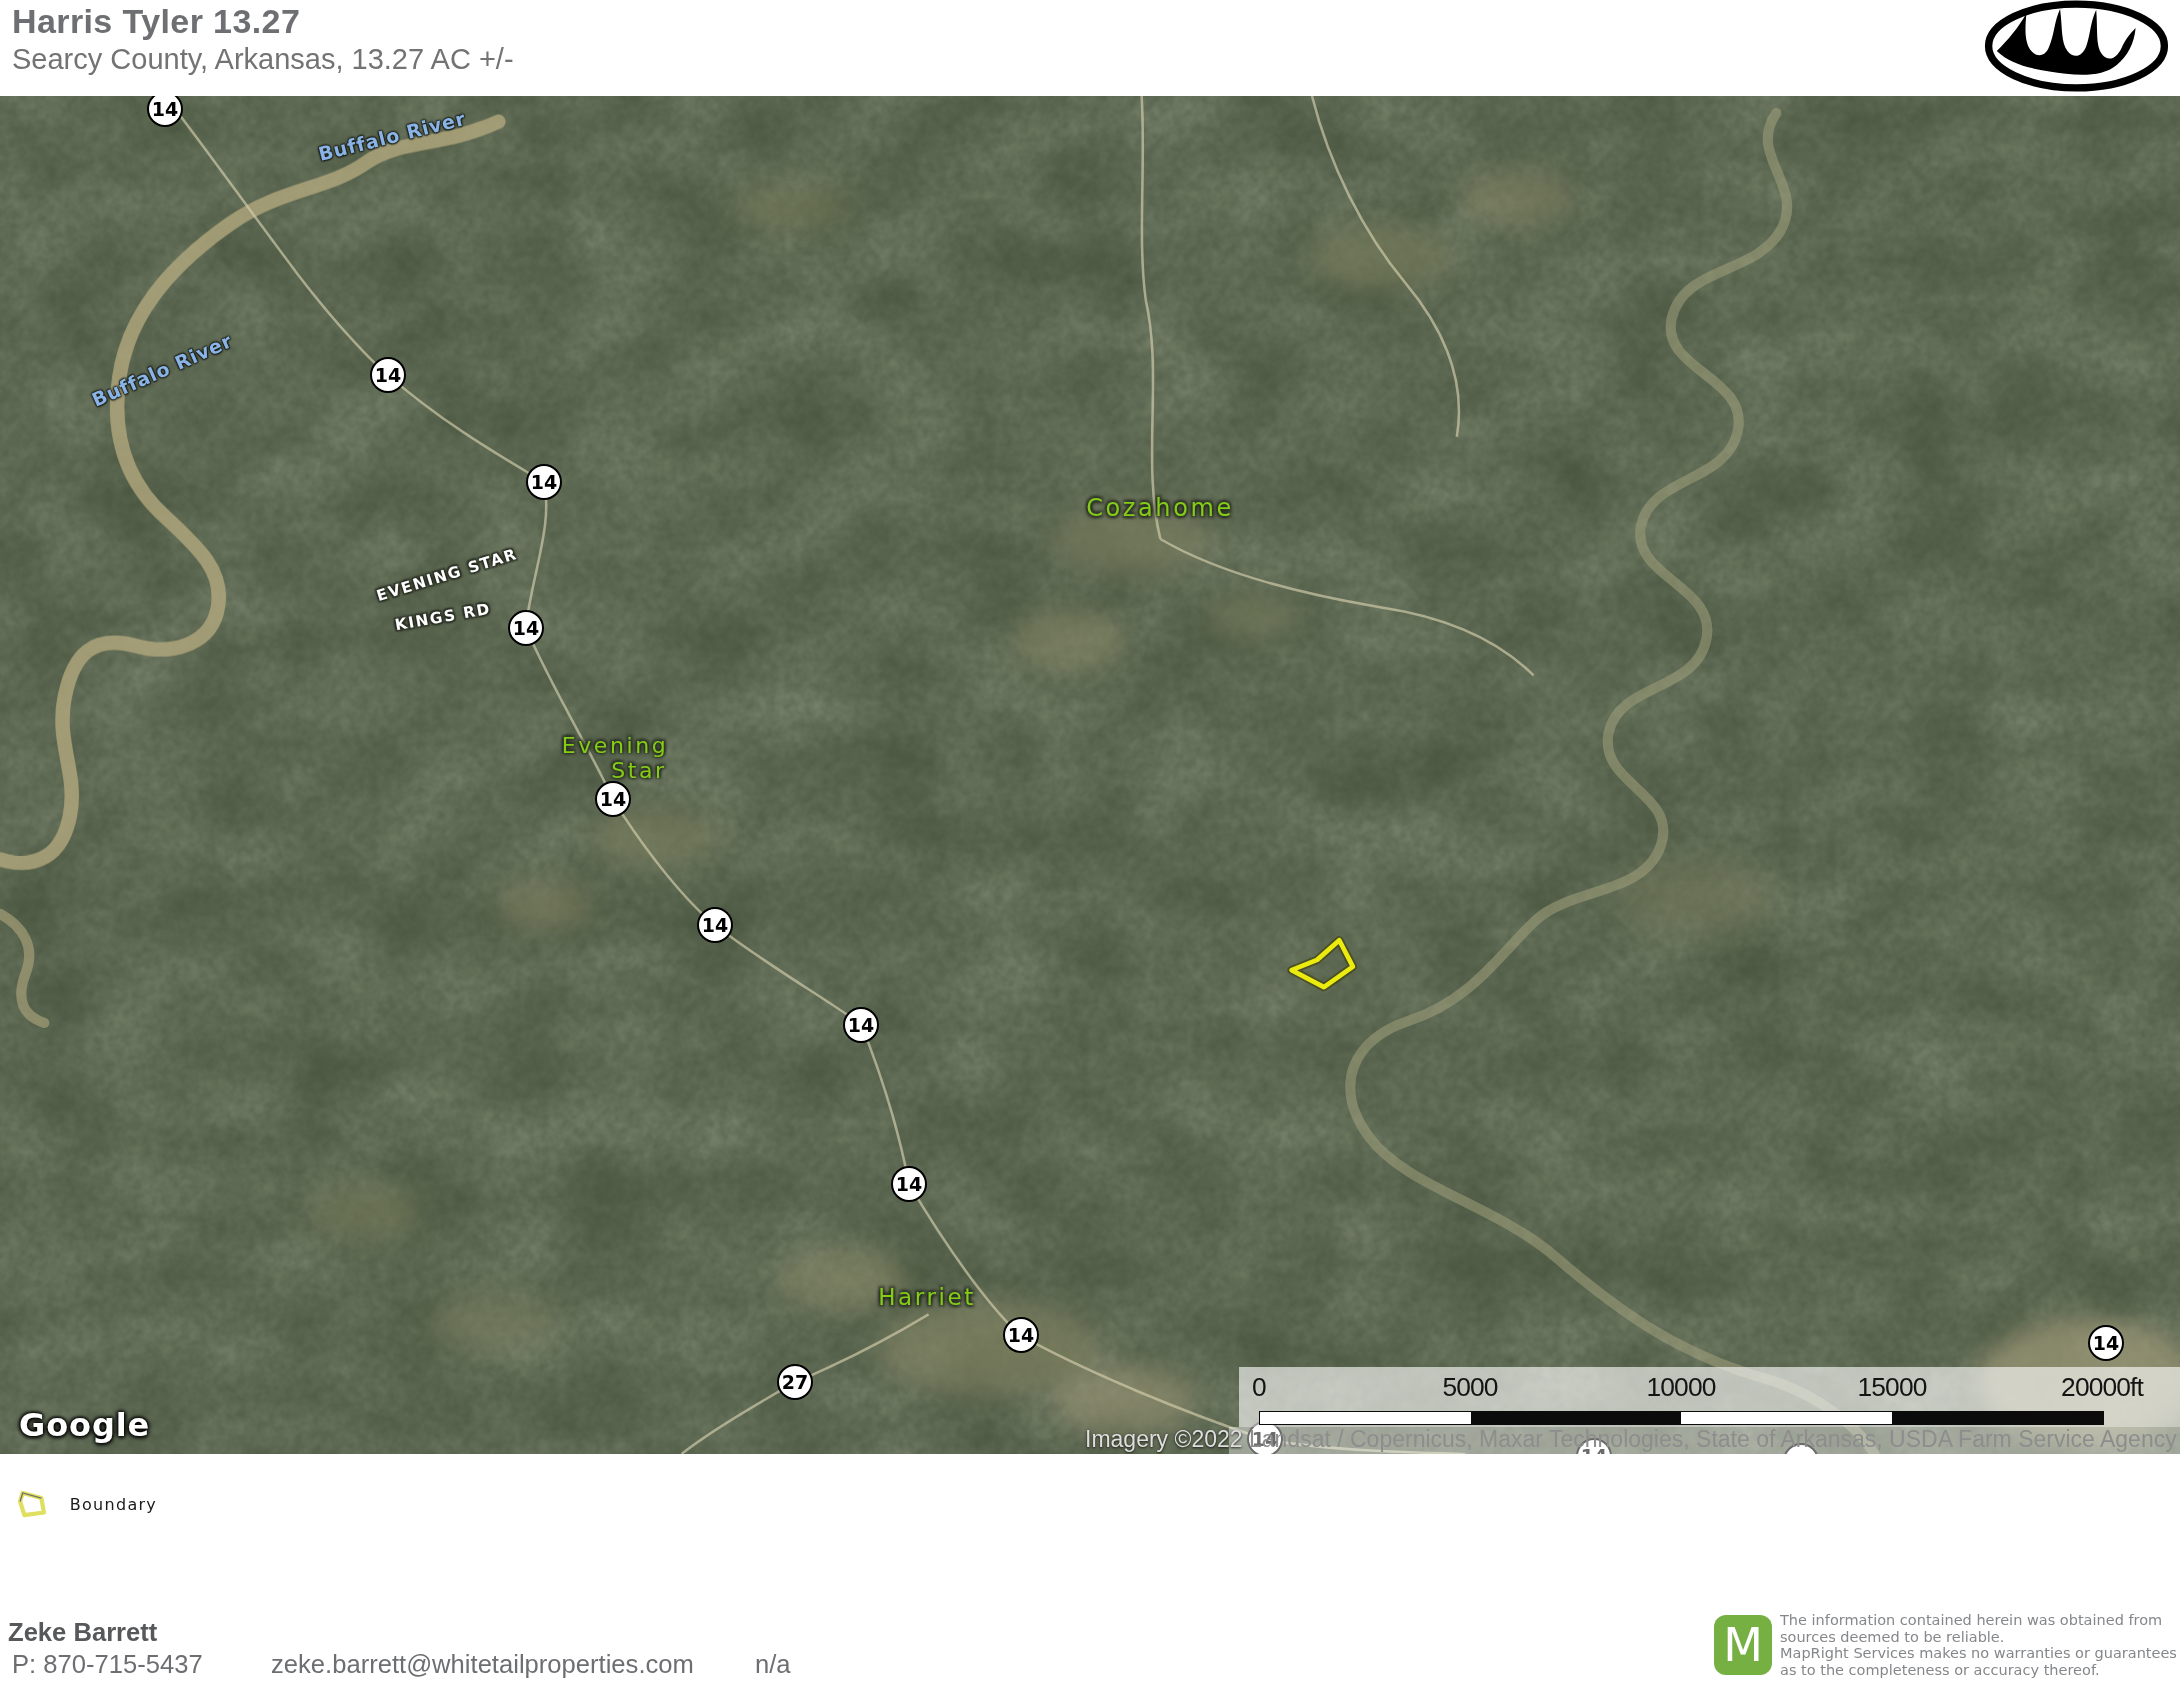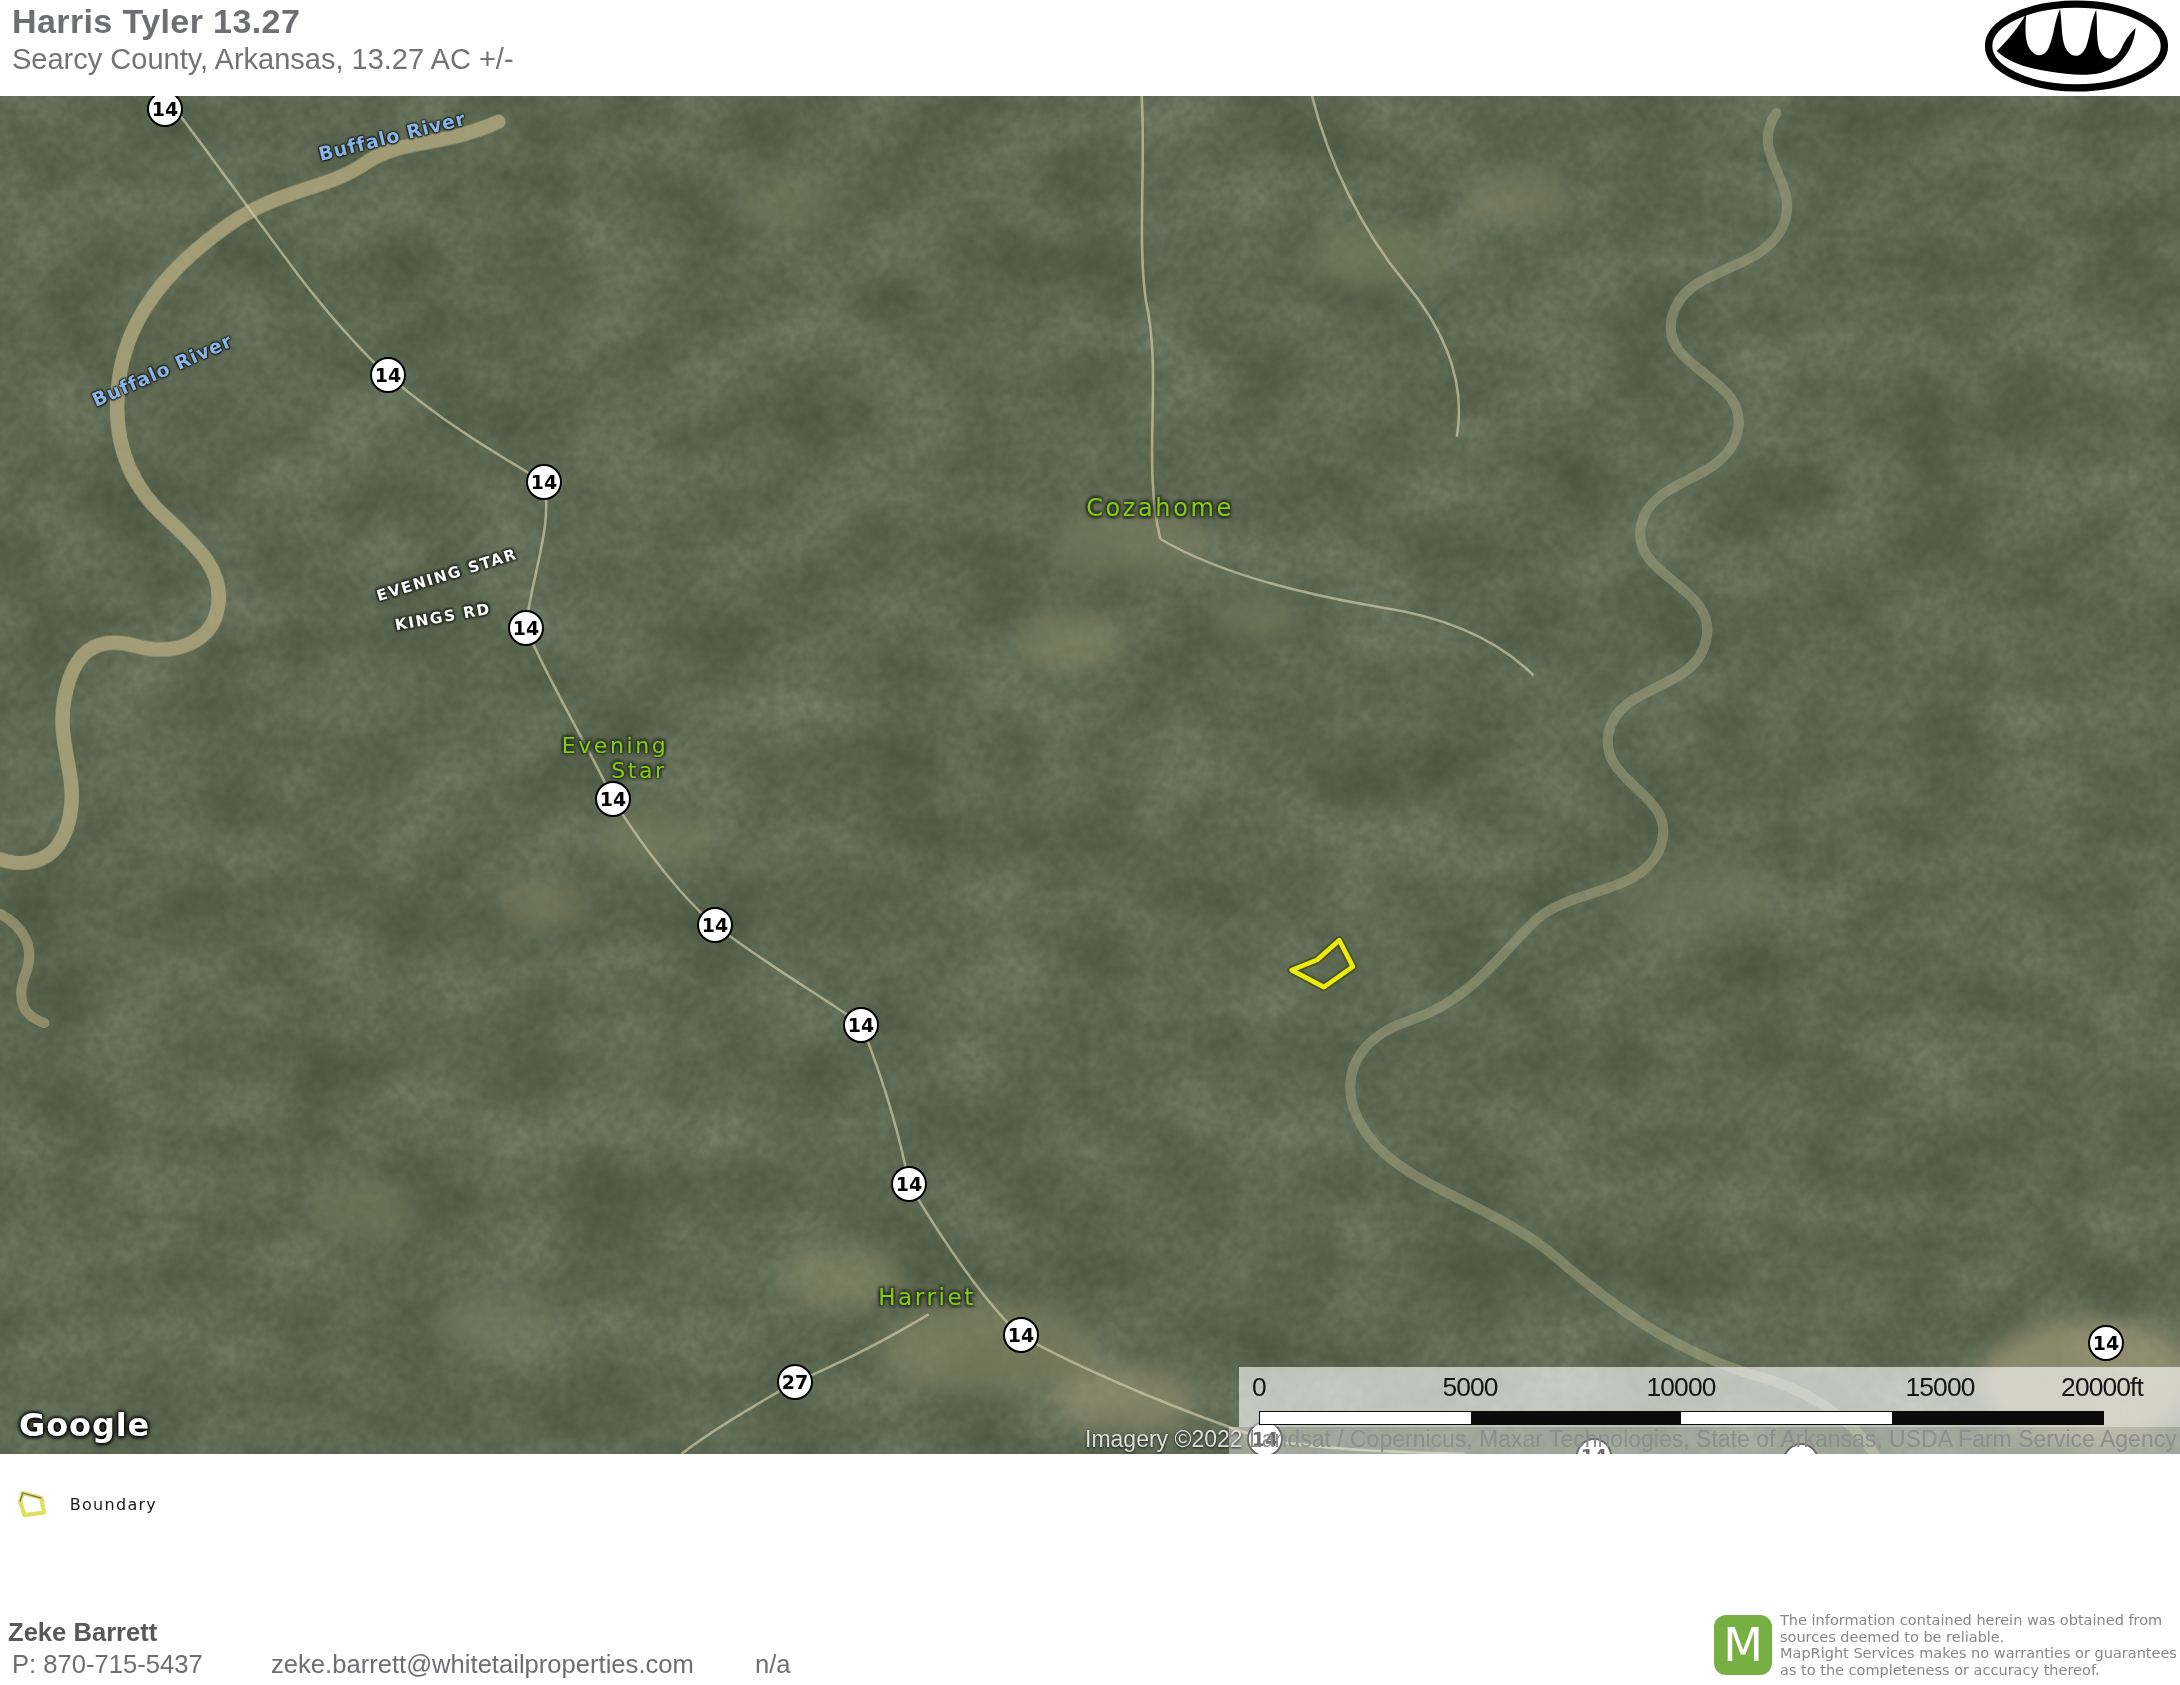--- a/index.html
+++ b/index.html
@@ -207,21 +207,21 @@
     <div class="shield" style="left:1783px;top:1347px">
         <span>14</span>
       </div>
 
     <div class="google-logo">Google</div>
 
     <div class="scalebox"></div>
     <div class="scale-tick" style="left:1259px">0</div>
     <div class="scale-tick" style="left:1470px">5000</div>
     <div class="scale-tick" style="left:1681px">10000</div>
-    <div class="scale-tick" style="left:1940px">15000</div>
+    <div class="scale-tick" style="left:1892px">15000</div>
     <div class="scale-tick" style="left:2102px">20000ft</div>
     <div class="scale-bar"></div>
 
     <div class="attrib-band"></div>
     <div class="attribution">
       <span class="pfx">Imagery ©2022</span>
       <span> </span>
       <span class="rest">Landsat / Copernicus, Maxar Technologies, State of Arkansas, USDA Farm Service Agency</span>
     </div>
   </div>

